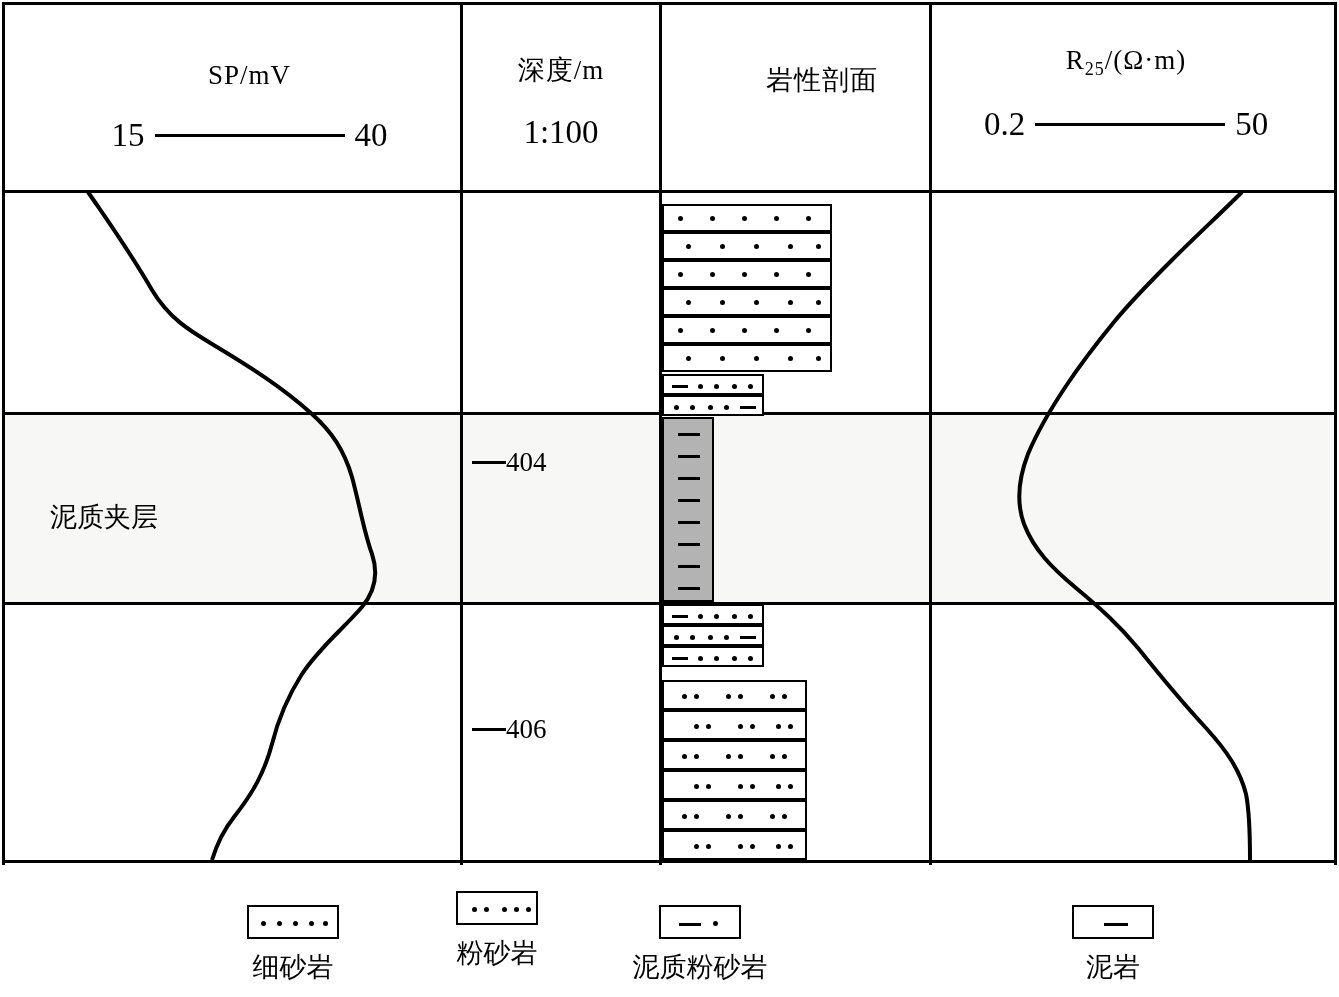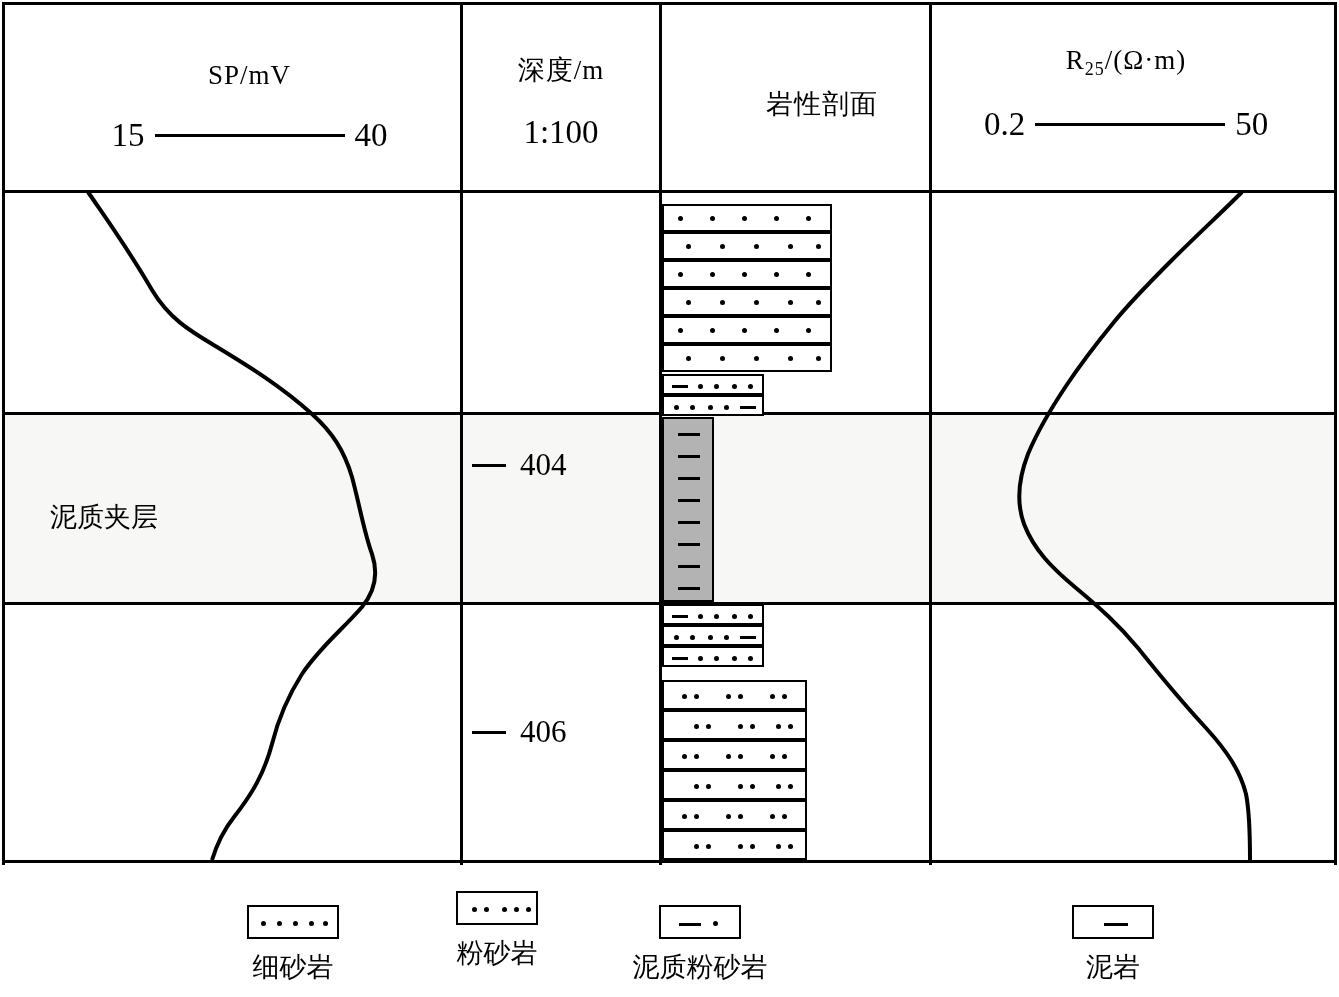--- a/index.html
+++ b/index.html
@@ -13,21 +13,21 @@
 
   .colhead{position:absolute;text-align:center;}
   .head-title{font-size:27px;letter-spacing:1px;}
   .head-sub{font-size:33px;}
   .scalebar{display:inline-block;height:3px;background:#000;vertical-align:middle;margin:0 10px;}
 
   .shale-band{position:absolute;background:#f7f7f5;}
 
   .tickrow{position:absolute;display:flex;align-items:center;}
   .tick{width:34px;height:3px;background:#000;}
-  .ticklabel{font-size:31px;margin-left:14px;}
+  .ticklabel{font-size:27px;}
 
   .celltext{position:absolute;font-size:27px;}
 
   
   .lith{position:absolute;border:2px solid #000;background:#fff;box-sizing:border-box;}
   .lith.gray{background:#b3b3b3;}
 
   
   svg{position:absolute;left:0;top:0;overflow:visible;}
 
@@ -73,21 +73,21 @@
         <span class="scalebar" style="width:190px;"></span>
         <span class="head-sub">40</span>
       </div>
     </div>
 
     <div class="colhead" style="left:461px;top:50px;width:196px;">
       <div class="head-title">深度/m</div>
       <div class="head-sub" style="margin-top:26px;">1:100</div>
     </div>
 
-    <div class="colhead" style="left:660px;top:84px;width:320px;">
+    <div class="colhead" style="left:660px;top:60px;width:320px;">
       <div class="head-title">岩性剖面</div>
     </div>
 
     <div class="colhead" style="left:930px;top:43px;width:388px;">
       <div class="head-title">
         <span>R</span><sub style="font-size:18px;">25</sub><span>/(Ω·m)</span>
       </div>
       <div style="margin-top:26px;display:flex;align-items:center;justify-content:center;">
         <span class="head-sub">0.2</span>
         <span class="scalebar" style="width:190px;"></span>

